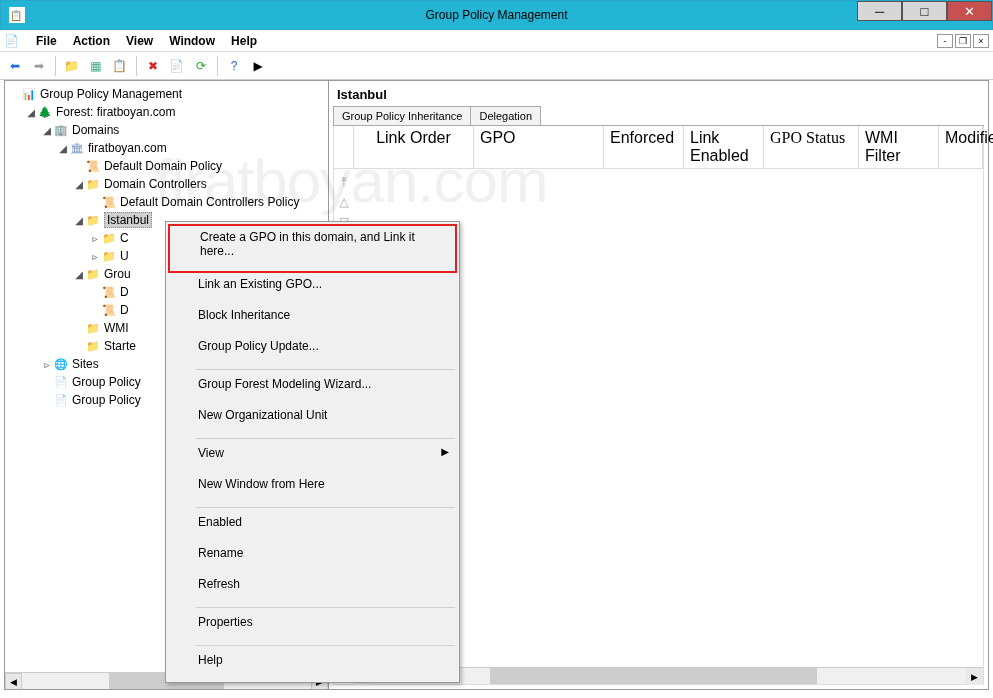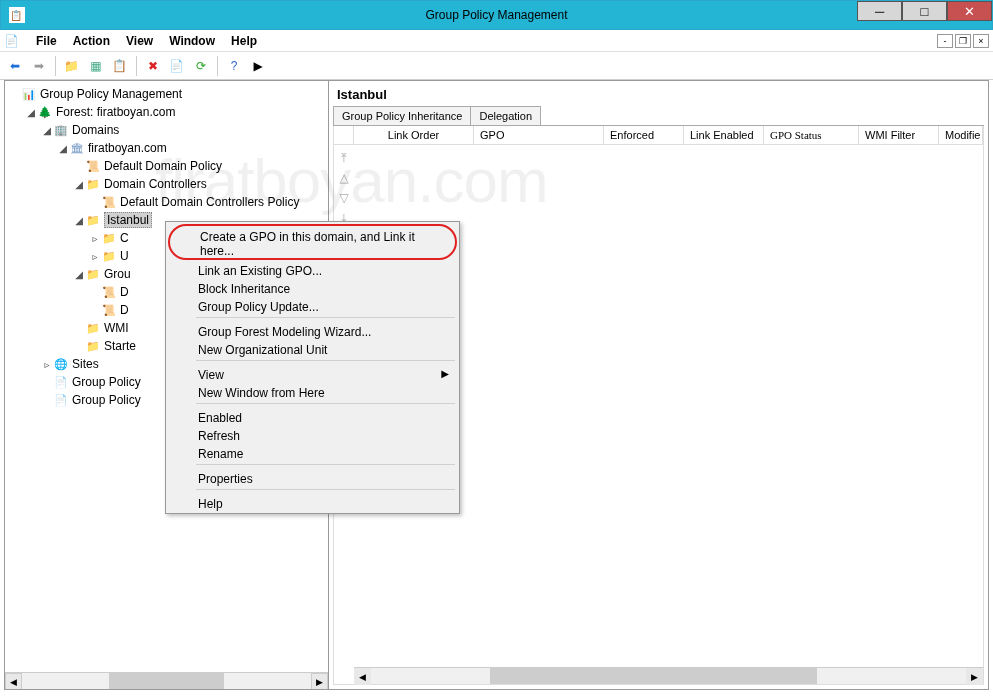--- a/index.html
+++ b/index.html
@@ -48,39 +48,39 @@
 
 
 .right-pane { flex: 1; background: #fff; display: flex; flex-direction: column; padding: 4px; }
 .right-pane .heading { font-weight: bold; font-size: 13px; padding: 2px 4px; }
 .tabs { display: flex; border-bottom: 1px solid #aaa; margin-top: 2px; }
 .tab { padding: 3px 8px; border: 1px solid #aaa; border-bottom: none; background: #f3f3f3; margin-right: -1px; cursor: default; font-size: 11px; }
 .tab.active { background: #fff; position: relative; top: 1px; z-index: 2; }
 
 .columns { display: flex; border: 1px solid #ddd; border-top: none; margin-top: 0; }
 .col-gutter { width: 20px; border-right: 1px solid #ddd; }
-.col { border-right: 1px solid #ddd; padding: 3px 6px; font-size: 11px; background: #fff; }
+.col { border-right: 1px solid #ddd; padding: 3px 6px; font-size: 16px; background: #fff; }
 .col.link-order { width: 120px; text-align: center; }
 .col.gpo { width: 130px; }
 .col.enforced { width: 80px; }
 .col.link-enabled { width: 80px; }
 .col.gpo-status { width: 95px; font-family: Liberation Serif, serif; }
 .col.wmi-filter { width: 80px; }
 .col.modified { width: 44px; }
 
 .detail-body { flex: 1; border: 1px solid #ddd; border-top: none; position: relative; }
 .detail-body .left-arrows { position: absolute; left: 0; top: 0; width: 20px; display: flex; flex-direction: column; gap: 6px; padding-top: 6px; align-items: center; color: #aaa; font-size: 12px; }
 .detail-body .hscroll { position: absolute; bottom: 0; left: 20px; right: 0; height: 17px; background: #f0f0f0; border-top: 1px solid #ccc; display: flex; }
 .detail-body .hscroll .sb-btn { width: 17px; height: 17px; background: #e8e8e8; display: flex; align-items: center; justify-content: center; font-size: 9px; }
 .detail-body .hscroll .sb-track { flex: 1; position: relative; }
 .detail-body .hscroll .sb-thumb { position: absolute; left: 20%; width: 55%; height: 100%; background: #cdcdcd; }
 
 
 .context-menu { position: absolute; left: 165px; top: 221px; width: 295px; background: #f0f0f0; border: 1px solid #999; box-shadow: 2px 2px 4px rgba(0,0,0,0.25); z-index: 100; padding: 2px; }
-.context-menu .mi { padding: 4px 20px 0 30px; cursor: default; font-size: 12px; position: relative; border-radius: 19px; }
+.context-menu .mi { padding: 4px 20px 13px 30px; cursor: default; font-size: 12px; position: relative; }
 .context-menu .mi.highlight { border: 2px solid #e12020; }
 .context-menu .msep { height: 1px; background: #d0d0d0; margin: 3px 2px 3px 28px; }
 .context-menu .mi .arrow { position: absolute; right: 8px; font-size: 10px; }
 
 
 .watermark { position: absolute; left: 155px; top: 145px; font-size: 62px; color: rgba(0,0,0,0.06); font-weight: 300; letter-spacing: -1px; pointer-events: none; z-index: 50; }
 
 
 .ic-folder { color: #e3b23c; }
 .ic-scroll { color: #8fa6c9; }
@@ -291,19 +291,19 @@
   <div class="mi">Block Inheritance</div>
   <div class="mi">Group Policy Update...</div>
   <div class="msep"></div>
   <div class="mi">Group Forest Modeling Wizard...</div>
   <div class="mi">New Organizational Unit</div>
   <div class="msep"></div>
   <div class="mi"><span>View</span><span class="arrow">▶</span></div>
   <div class="mi">New Window from Here</div>
   <div class="msep"></div>
   <div class="mi">Enabled</div>
+  <div class="mi">Rename</div>
   <div class="mi">Refresh</div>
-  <div class="mi">Rename</div>
   <div class="msep"></div>
   <div class="mi">Properties</div>
   <div class="msep"></div>
   <div class="mi">Help</div>
 </div>
 
 </body></html>

